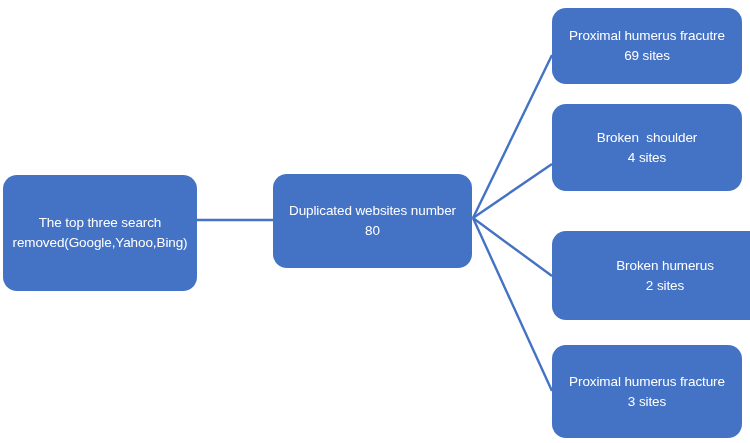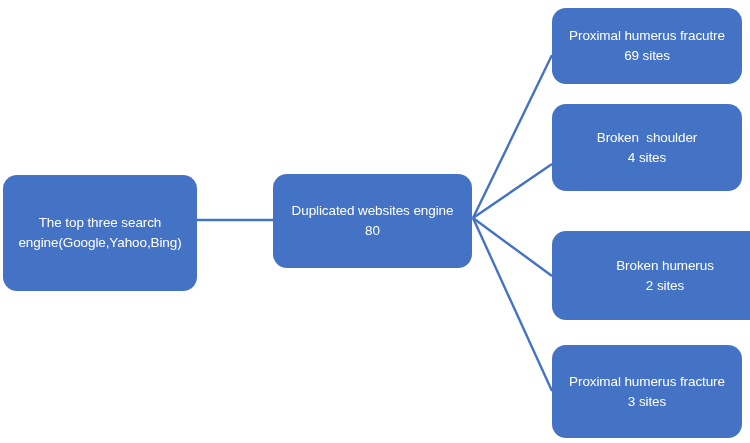--- a/index.html
+++ b/index.html
@@ -87,25 +87,25 @@
   <svg id="connectors" viewBox="0 0 750 443" xmlns="http://www.w3.org/2000/svg">
     <line x1="197" y1="220" x2="273" y2="220" stroke="#4472C4" stroke-width="2.4"></line>
     <line x1="473" y1="218" x2="552" y2="55" stroke="#4472C4" stroke-width="2.4"></line>
     <line x1="473" y1="218" x2="552" y2="164" stroke="#4472C4" stroke-width="2.4"></line>
     <line x1="473" y1="218" x2="552" y2="276" stroke="#4472C4" stroke-width="2.4"></line>
     <line x1="473" y1="218" x2="552" y2="391" stroke="#4472C4" stroke-width="2.4"></line>
   </svg>
 
   <div class="node" id="node-source">
     <span class="line">The top three search</span>
-    <span class="line">engine(Google,Yahoo,Bing)</span>
+    <span class="line">removed(Google,Yahoo,Bing)</span>
   </div>
 
   <div class="node" id="node-dedup">
-    <span class="line">Duplicated websites engine</span>
+    <span class="line">Duplicated websites number</span>
     <span class="line">80</span>
   </div>
 
   <div class="node" id="node-out-0">
     <span class="line">Proximal humerus fracutre</span>
     <span class="line">69 sites</span>
   </div>
 
   <div class="node" id="node-out-1">
     <span class="line">Broken  shoulder</span>

